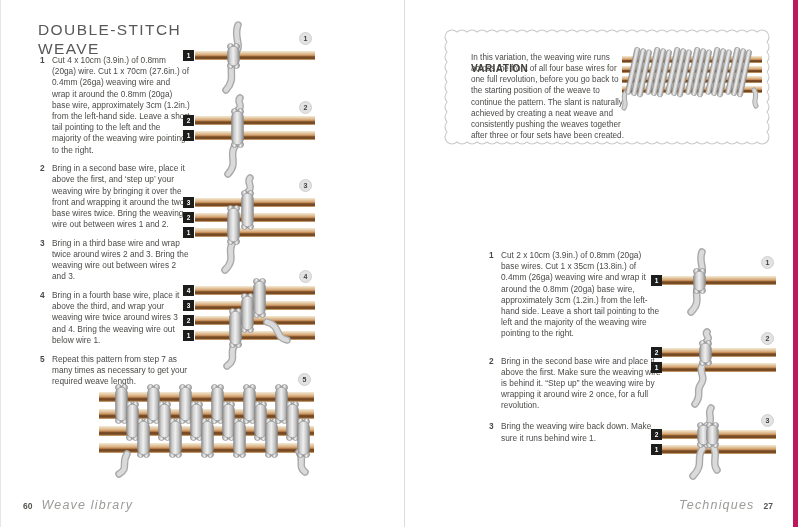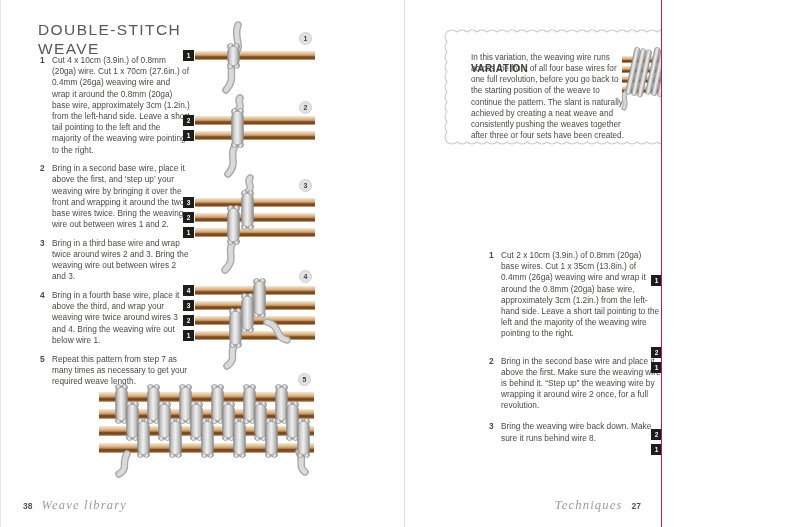--- a/index.html
+++ b/index.html
@@ -1,19 +1,19 @@
 <!DOCTYPE html>
 <html><head>
 <meta charset="utf-8">
 <style>
   html,body{margin:0;padding:0;background:#fff;}
   .spread{
-    position:relative; width:662px; height:527px; overflow:hidden;
+    position:relative; width:798px; height:527px; overflow:hidden;
     background:#ffffff; font-family:"Liberation Sans", sans-serif;
-    color:#4b4a47; border-left:1px solid #e6e6e6; border-right:1px solid #be185d;
+    color:#4b4a47; border-left:1px solid #e6e6e6; border-right:5px solid #be185d;
     box-sizing:border-box;
   }
   .divider{position:absolute; left:403px; top:0; width:1px; height:527px; background:#dcdcdc;}
 
   
   .page-title{
     position:absolute; left:37px; top:11px; width:170px;
     font-size:15.5px; line-height:1.18; letter-spacing:1.4px;
     color:#58585a; font-weight:400; white-space:pre-line;
   }
@@ -57,21 +57,21 @@
     position:absolute; width:13px; height:13px; border-radius:50%;
     background:#e2e2e2; border:1px solid #cfcfcf; box-sizing:border-box;
     color:#3f3f3f; font-size:7px; font-weight:bold;
     display:flex; align-items:center; justify-content:center;
   }
 
   
   .footer-left{position:absolute; left:22px; top:498px; display:flex; gap:9px; align-items:baseline;}
   .footer-right{position:absolute; right:20px; top:498px; display:flex; gap:9px; align-items:baseline;}
   .pagenum{font-size:8.5px; font-weight:bold; color:#55544f;}
-  .script-label{font-family:Liberation Serif, serif; font-style:italic; font-size:12.5px; letter-spacing:1.2px; color:#9b9b98;}
+  .script-label{font-family:Liberation Sans, sans-serif; font-style:italic; font-size:12.5px; letter-spacing:1.2px; color:#9b9b98;}
 </style>
 </head>
 <body>
 
 <div class="spread">
 
   <svg width="0" height="0" style="position:absolute" aria-hidden="true">
     <defs>
       <linearGradient id="wireG" x1="0" y1="0" x2="0" y2="1">
         <stop offset="0" stop-color="#f4ead6"></stop>
@@ -231,21 +231,21 @@
         <use href="#coil2" x="161" y="29"></use>
         <use href="#coil2" x="172" y="46"></use>
       <use href="#coil2" x="182" y="12"></use>
         <use href="#coil2" x="193" y="29"></use>
         <use href="#coil2" x="204" y="46"></use>
     </svg>
     <span class="circnum" style="left:205px;top:1px">5</span>
   </div>
 
   <div class="footer-left">
-    <span class="pagenum">38</span>
+    <span class="pagenum">60</span>
     <span class="script-label">Weave library</span>
   </div>
 
   <div class="var-box">
     <svg class="var-border" width="326" height="124">
       <path fill="none" stroke="#c9c9c9" stroke-width="1.1" stroke-linejoin="round" d="M3 8 q5 -4 10 0 5 -4 10 0 5 -4 10 0 5 -4 10 0 5 -4 10 0 5 -4 10 0 5 -4 10 0 5 -4 10 0 5 -4 10 0 5 -4 10 0 5 -4 10 0 5 -4 10 0 5 -4 10 0 5 -4 10 0 5 -4 10 0 5 -4 10 0 5 -4 10 0 5 -4 10 0 5 -4 10 0 5 -4 10 0 5 -4 10 0 5 -4 10 0 5 -4 10 0 5 -4 10 0 5 -4 10 0 5 -4 10 0 5 -4 10 0 5 -4 10 0 5 -4 10 0 5 -4 10 0 5 -4 10 0 5 -4 10 0
            q4 5 0 10 4 5 0 10 4 5 0 10 4 5 0 10 4 5 0 10 4 5 0 10 4 5 0 10 4 5 0 10 4 5 0 10 4 5 0 10 4 5 0 10
            q-5 4 -10 0 -5 4 -10 0 -5 4 -10 0 -5 4 -10 0 -5 4 -10 0 -5 4 -10 0 -5 4 -10 0 -5 4 -10 0 -5 4 -10 0 -5 4 -10 0 -5 4 -10 0 -5 4 -10 0 -5 4 -10 0 -5 4 -10 0 -5 4 -10 0 -5 4 -10 0 -5 4 -10 0 -5 4 -10 0 -5 4 -10 0 -5 4 -10 0 -5 4 -10 0 -5 4 -10 0 -5 4 -10 0 -5 4 -10 0 -5 4 -10 0 -5 4 -10 0 -5 4 -10 0 -5 4 -10 0 -5 4 -10 0 -5 4 -10 0 -5 4 -10 0 -5 4 -10 0
            q-4 -5 0 -10 -4 -5 0 -10 -4 -5 0 -10 -4 -5 0 -10 -4 -5 0 -10 -4 -5 0 -10 -4 -5 0 -10 -4 -5 0 -10 -4 -5 0 -10 -4 -5 0 -10 -4 -5 0 -10 z"></path>
     </svg>
@@ -298,21 +298,21 @@
     <div class="step">
       <span class="step-num">1</span>
       <span class="step-text">Cut 2 x 10cm (3.9in.) of 0.8mm (20ga) base wires. Cut 1 x 35cm (13.8in.) of 0.4mm (26ga) weaving wire and wrap it around the 0.8mm (20ga) base wire, approximately 3cm (1.2in.) from the left-hand side. Leave a short tail pointing to the left and the majority of the weaving wire pointing to the right.</span>
     </div>
     <div class="step" style="margin-top:16px">
       <span class="step-num">2</span>
       <span class="step-text">Bring in the second base wire and place it above the first. Make sure the weaving wire is behind it. “Step up” the weaving wire by wrapping it around wire 2 once, for a full revolution.</span>
     </div>
     <div class="step" style="margin-top:10px">
       <span class="step-num">3</span>
-      <span class="step-text">Bring the weaving wire back down. Make sure it runs behind wire 8.</span>
+      <span class="step-text">Bring the weaving wire back down. Make sure it runs behind wire 1.</span>
     </div>
   </div>
 
   <div class="diag" style="left:650px;top:250px;width:127px;height:76px">
     <svg width="127" height="76">
       <rect class="wire" x="8" y="26" width="117" height="9"></rect>
       <path class="tO" d="M49,26 C55,19 47,12 51,2"></path>
         <path class="tI" d="M49,26 C55,19 47,12 51,2"></path>
       <path class="tO" d="M48,34 C41,44 52,50 40,62"></path>
         <path class="tI" d="M48,34 C41,44 52,50 40,62"></path>

